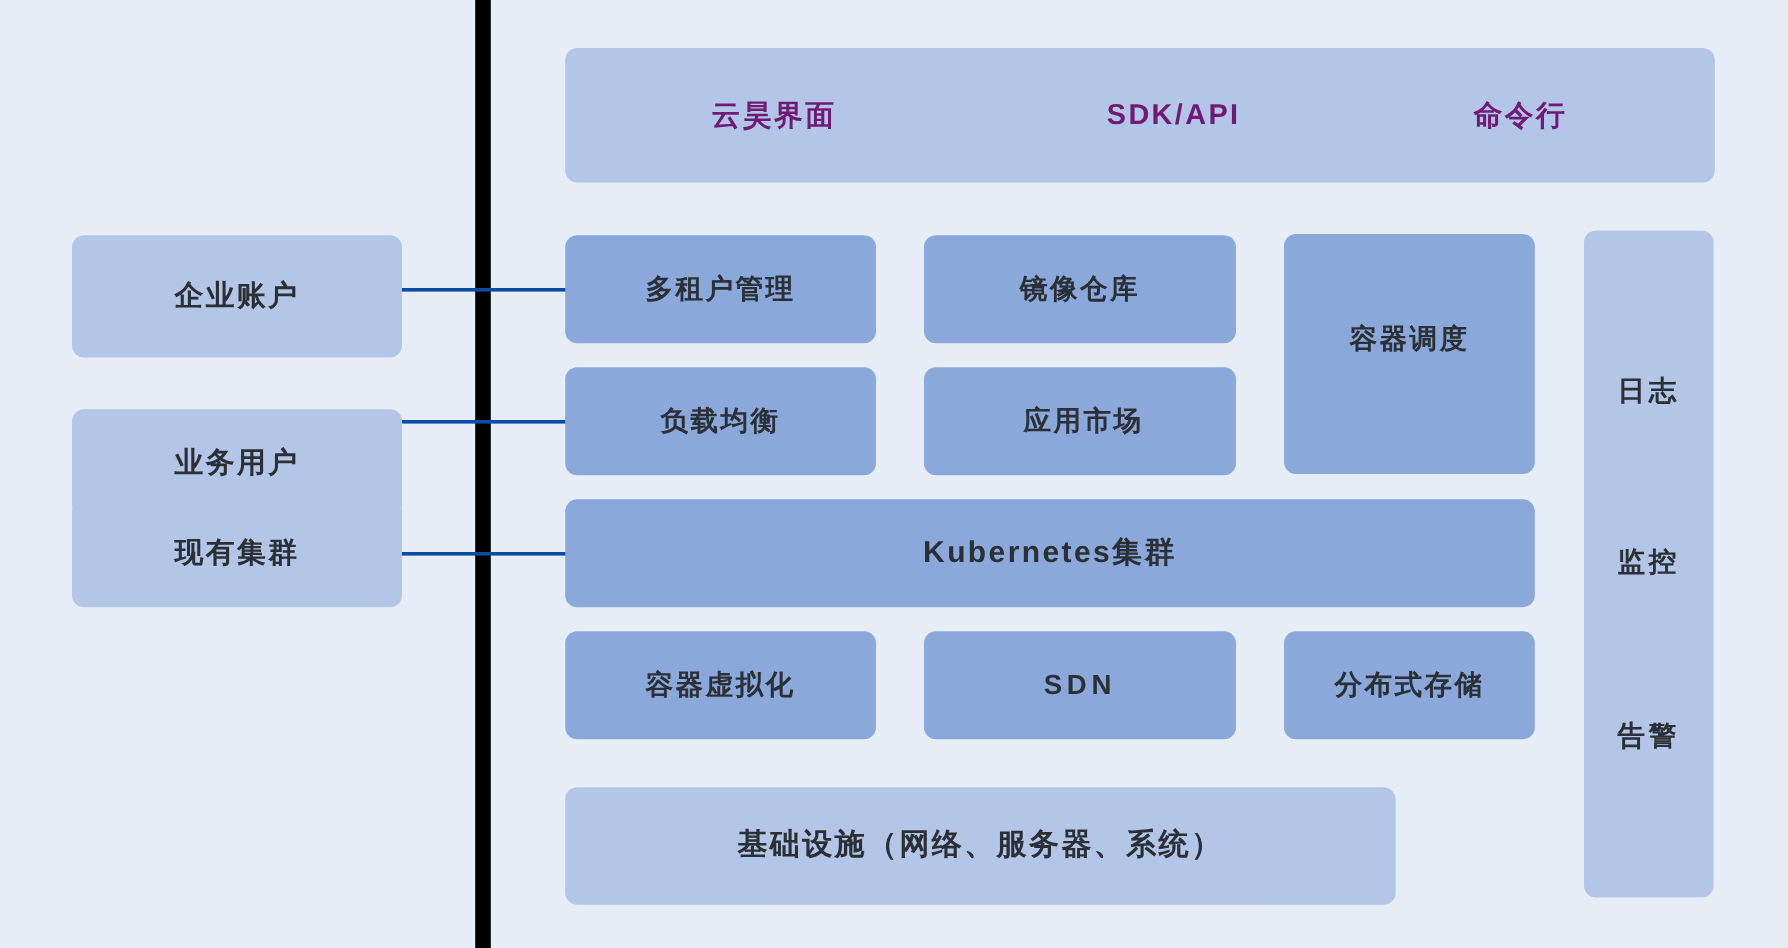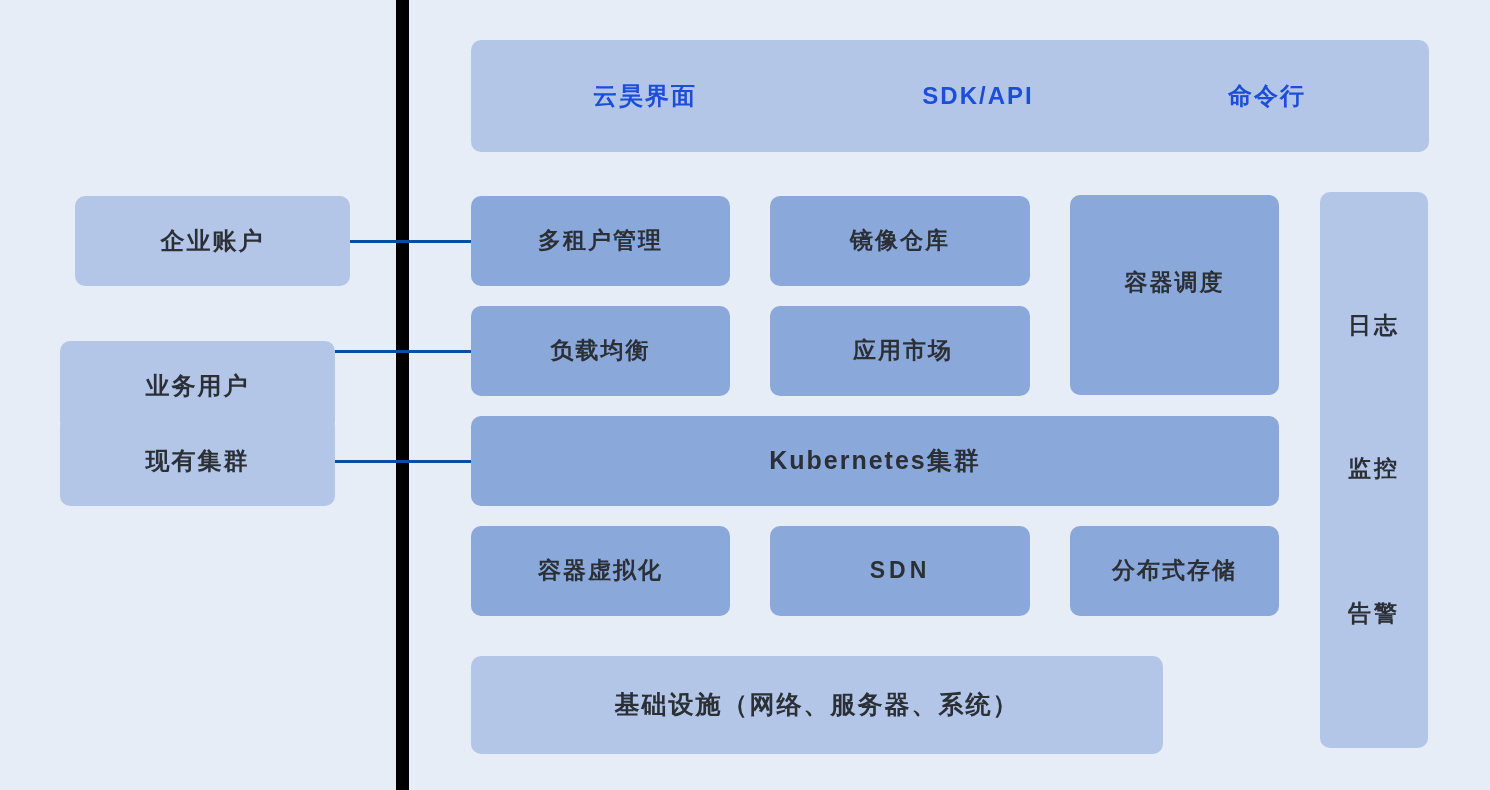--- a/index.html
+++ b/index.html
@@ -58,21 +58,21 @@
     border-radius: 10px;
     background: #b3c6e8;
   }
   .bar-label {
     position: absolute;
     top: 50%;
     transform: translate(-50%, -50%);
     font-size: 24px;
     font-weight: bold;
     letter-spacing: 2px;
-    color: #1d4ed8;
+    color: #701a75;
     white-space: nowrap;
   }
 
   
   .ops-col {
     position: absolute;
     box-sizing: border-box;
     border-radius: 10px;
     background: #b3c6e8;
   }
@@ -105,21 +105,21 @@
   <div class="connector" style="left:335px; top:240px; width:138px;"></div>
   <div class="connector" style="left:335px; top:350px; width:138px;"></div>
   <div class="connector" style="left:335px; top:460px; width:138px;"></div>
 
   <div class="bar-row" style="left:471px; top:40px; width:958px; height:112px;">
     <span class="bar-label" style="left:174px;">云昊界面</span>
     <span class="bar-label" style="left:507px;">SDK/API</span>
     <span class="bar-label" style="left:796px;">命令行</span>
   </div>
 
-  <div class="node tone-light fs-24" style="left:60px; top:196px; width:275px; height:90px;margin-left:15px;">
+  <div class="node tone-light fs-24" style="left:60px; top:196px; width:275px; height:102px;">
     <span>企业账户</span>
   </div>
   <div class="node tone-light fs-24" style="left:60px; top:306px; width:275px; height:90px;margin-top:35px;">
     <span>业务用户</span>
   </div>
   <div class="node tone-light fs-24" style="left:60px; top:416px; width:275px; height:90px;">
     <span>现有集群</span>
   </div>
 
   <div class="node tone-mid fs-23" style="left:770px; top:196px; width:260px; height:90px;">

